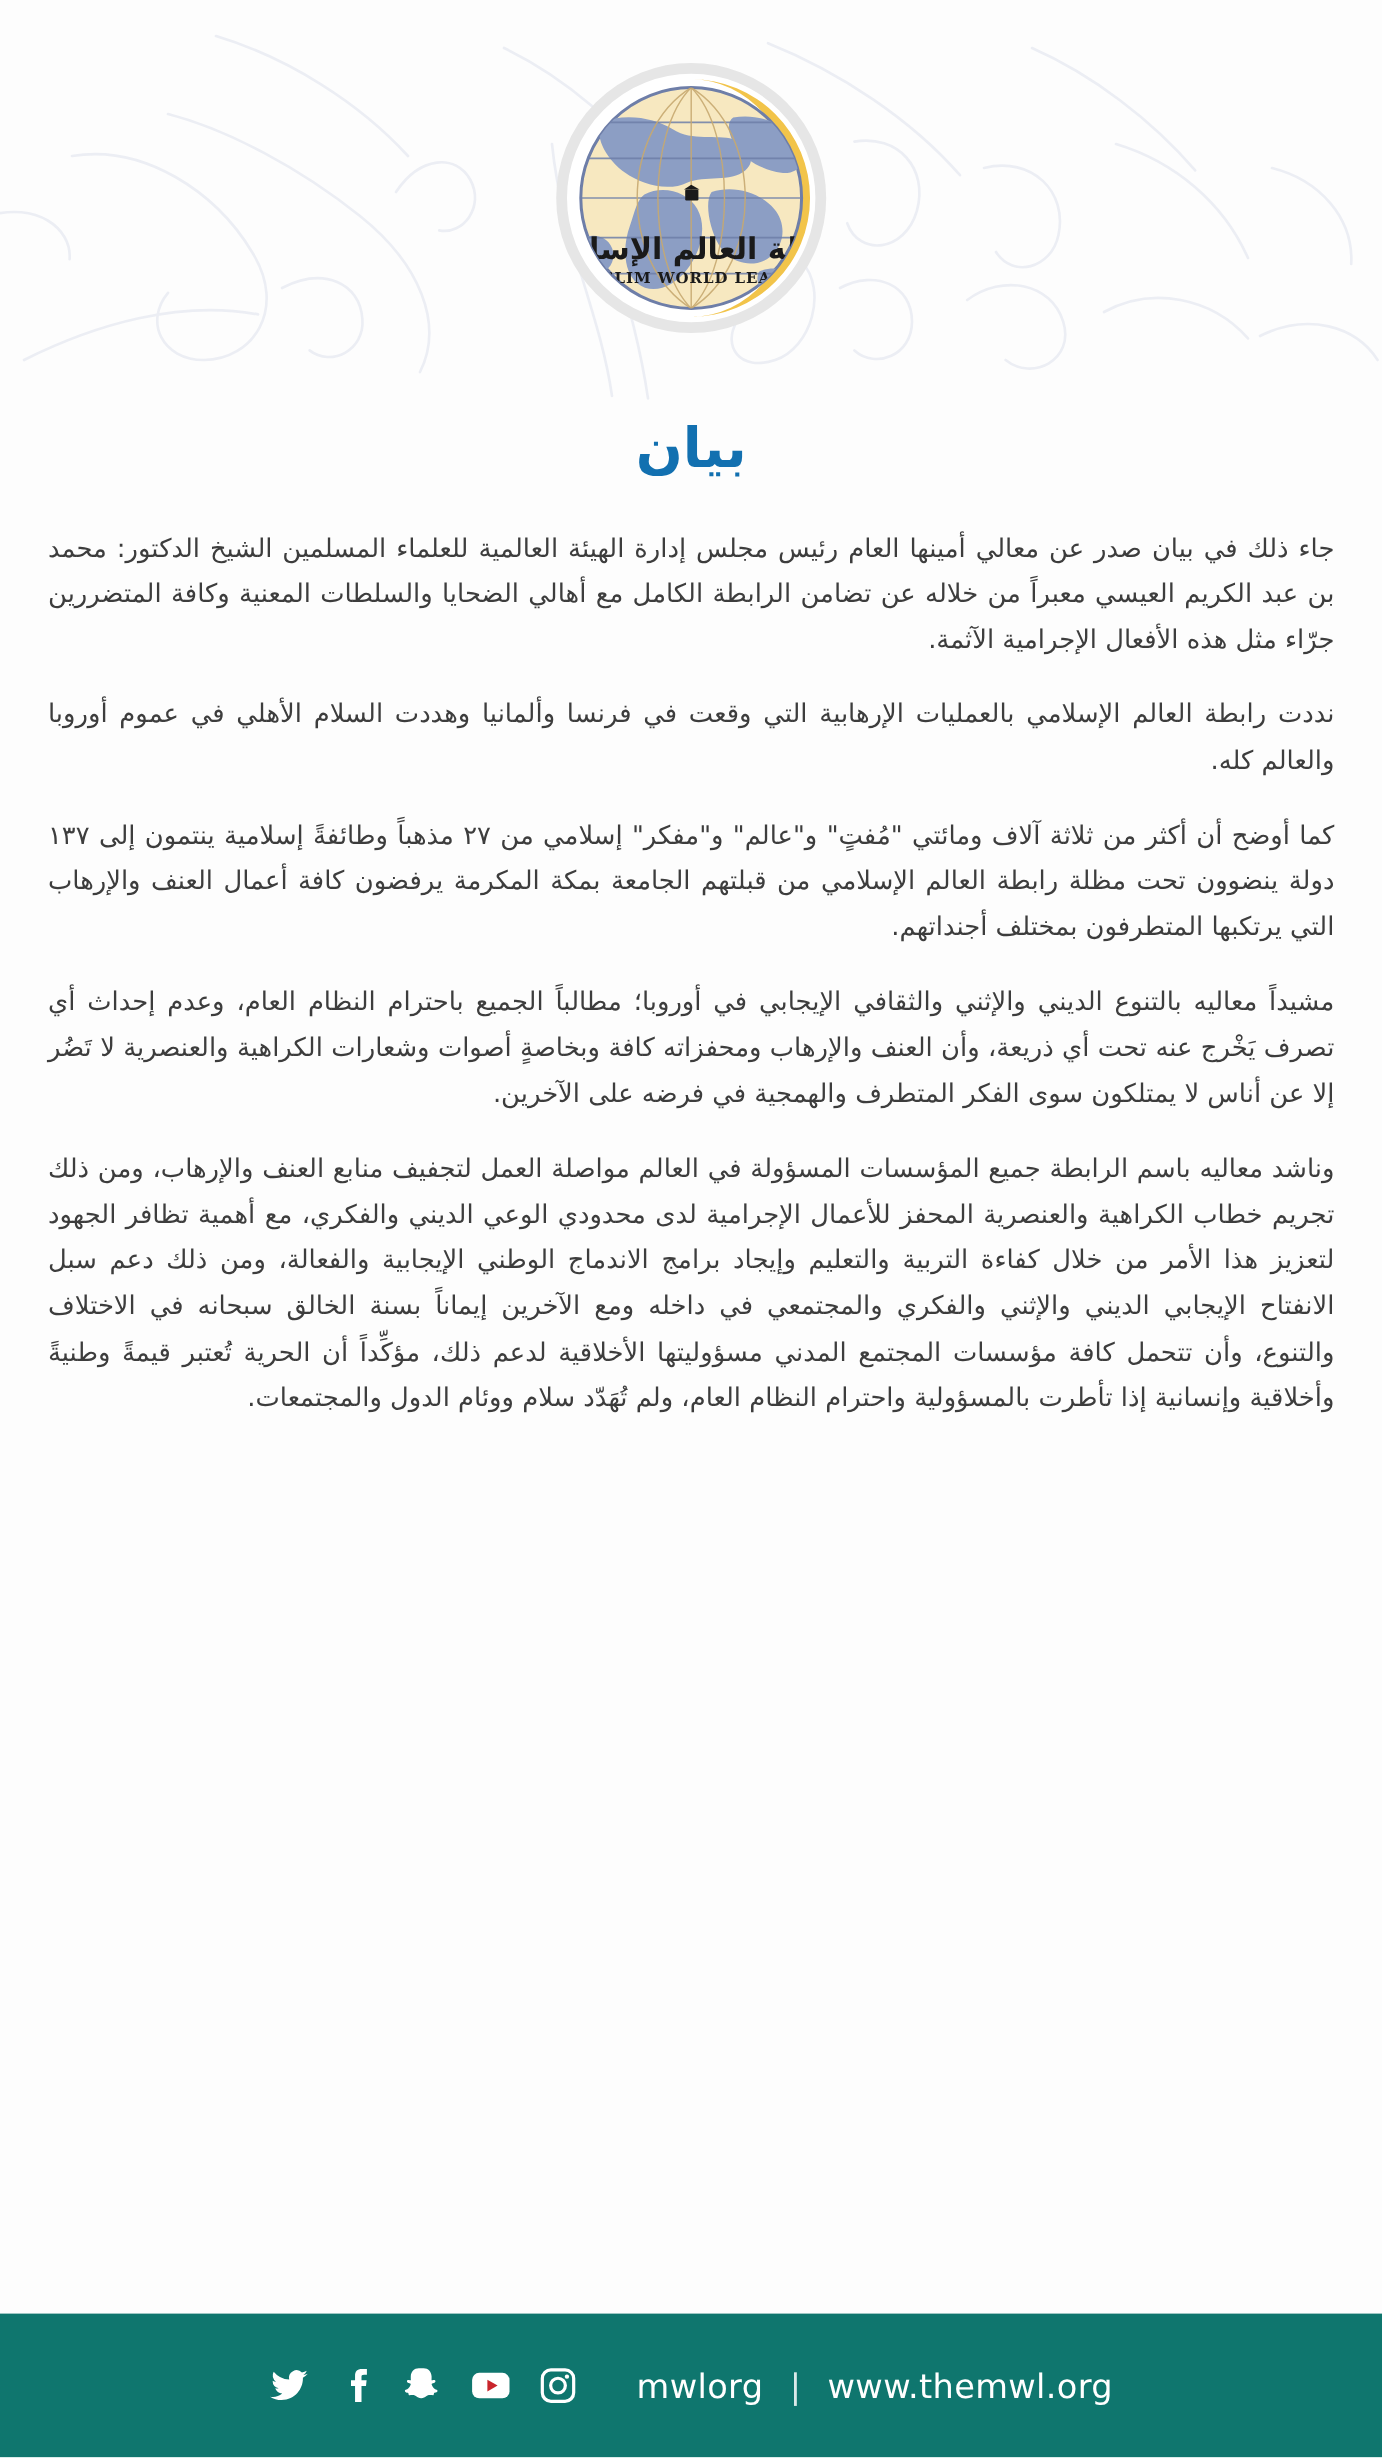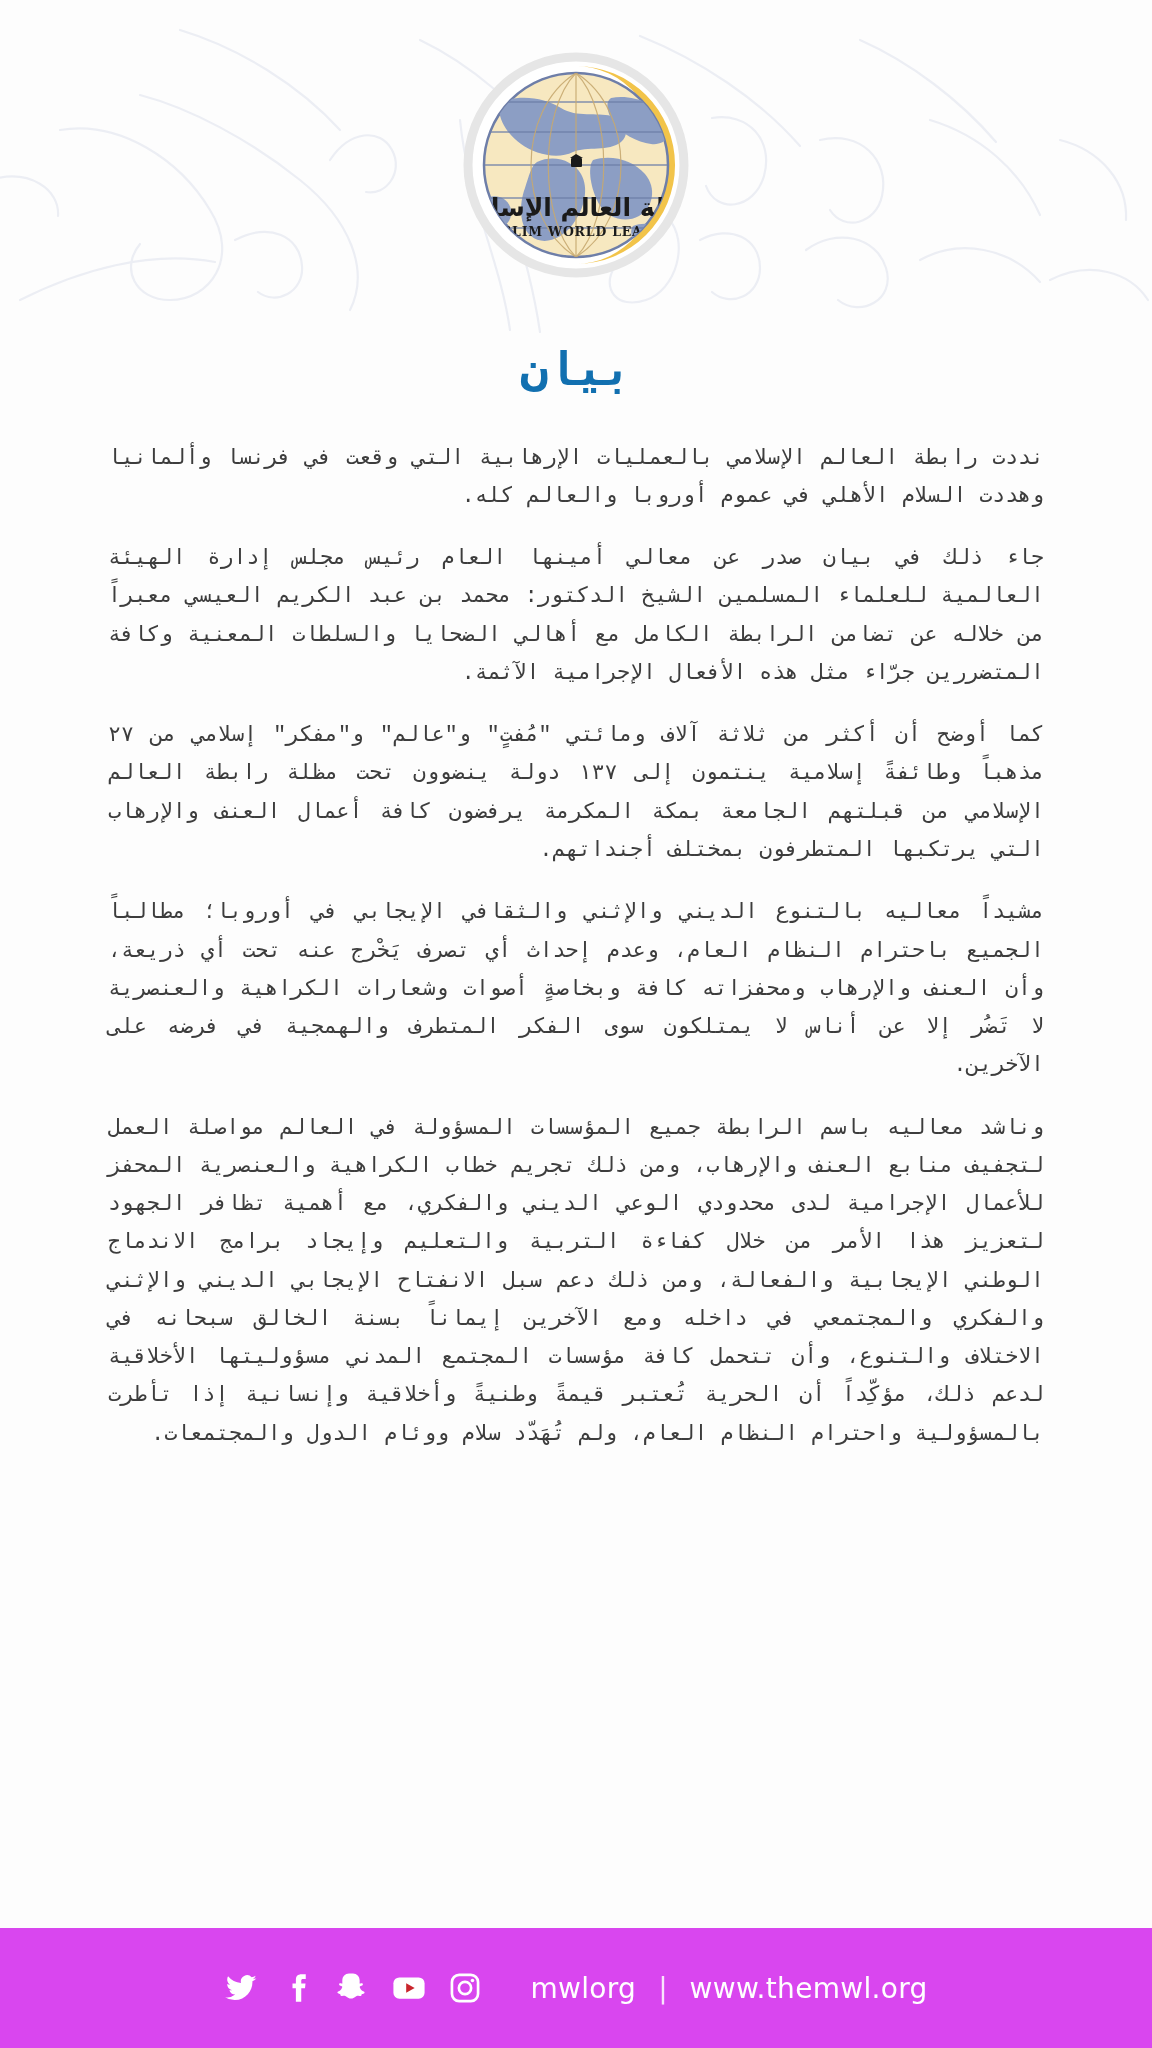--- a/index.html
+++ b/index.html
@@ -55,22 +55,21 @@
     height:230px;
     position:relative;
   }
   .logo-wrap svg { display:block; width:100%; height:100%; }
 
   
   .content {
     position:relative;
     z-index:2;
     flex:1 1 auto;
-    padding:0 108px;
-    font-family:Liberation Mono, monospace;
+    padding:0 40px;
   }
 
   .doc-title {
     text-align:center;
     color:#1270b0;
     font-size:46px;
     font-weight:bold;
     line-height:1.1;
     margin-top:18px;
     margin-bottom:40px;
@@ -91,21 +90,21 @@
     text-align:justify;
     text-justify:inter-word;
   }
   .body-text p:last-child { margin-bottom:16px; }
 
   
   .footer {
     position:relative;
     z-index:2;
     height:120px;
-    background:#d946ef;
+    background:#0f766e;
     display:flex;
     align-items:center;
     justify-content:center;
     gap:0;
     flex-shrink:0;
   }
 
   .footer-inner {
     display:flex;
     align-items:center;
@@ -237,22 +236,22 @@
         </g>
       </svg>
     </div>
   </header>
 
   <main class="content">
 
     <h1 class="doc-title">بيان</h1>
 
     <div class="body-text">
+      <p>جاء ذلك في بيان صدر عن معالي أمينها العام رئيس مجلس إدارة الهيئة العالمية للعلماء المسلمين الشيخ الدكتور: محمد بن عبد الكريم العيسي معبراً من خلاله عن تضامن الرابطة الكامل مع أهالي الضحايا والسلطات المعنية وكافة المتضررين جرّاء مثل هذه الأفعال الإجرامية الآثمة.</p>
       <p>نددت رابطة العالم الإسلامي بالعمليات الإرهابية التي وقعت في فرنسا وألمانيا وهددت السلام الأهلي في عموم أوروبا والعالم كله.</p>
-      <p>جاء ذلك في بيان صدر عن معالي أمينها العام رئيس مجلس إدارة الهيئة العالمية للعلماء المسلمين الشيخ الدكتور: محمد بن عبد الكريم العيسي معبراً من خلاله عن تضامن الرابطة الكامل مع أهالي الضحايا والسلطات المعنية وكافة المتضررين جرّاء مثل هذه الأفعال الإجرامية الآثمة.</p>
       <p>كما أوضح أن أكثر من ثلاثة آلاف ومائتي "مُفتٍ" و"عالم" و"مفكر" إسلامي من ٢٧ مذهباً وطائفةً إسلامية ينتمون إلى ١٣٧ دولة ينضوون تحت مظلة رابطة العالم الإسلامي من قبلتهم الجامعة بمكة المكرمة يرفضون كافة أعمال العنف والإرهاب التي يرتكبها المتطرفون بمختلف أجنداتهم.</p>
       <p>مشيداً معاليه بالتنوع الديني والإثني والثقافي الإيجابي في أوروبا؛ مطالباً الجميع باحترام النظام العام، وعدم إحداث أي تصرف يَخْرج عنه تحت أي ذريعة، وأن العنف والإرهاب ومحفزاته كافة وبخاصةٍ أصوات وشعارات الكراهية والعنصرية لا تَضُر إلا عن أناس لا يمتلكون سوى الفكر المتطرف والهمجية في فرضه على الآخرين.</p>
       <p>وناشد معاليه باسم الرابطة جميع المؤسسات المسؤولة في العالم مواصلة العمل لتجفيف منابع العنف والإرهاب، ومن ذلك تجريم خطاب الكراهية والعنصرية المحفز للأعمال الإجرامية لدى محدودي الوعي الديني والفكري، مع أهمية تظافر الجهود لتعزيز هذا الأمر من خلال كفاءة التربية والتعليم وإيجاد برامج الاندماج الوطني الإيجابية والفعالة، ومن ذلك دعم سبل الانفتاح الإيجابي الديني والإثني والفكري والمجتمعي في داخله ومع الآخرين إيماناً بسنة الخالق سبحانه في الاختلاف والتنوع، وأن تتحمل كافة مؤسسات المجتمع المدني مسؤوليتها الأخلاقية لدعم ذلك، مؤكِّداً أن الحرية تُعتبر قيمةً وطنيةً وأخلاقية وإنسانية إذا تأطرت بالمسؤولية واحترام النظام العام، ولم تُهَدّد سلام ووئام الدول والمجتمعات.</p>
     </div>
 
   </main>
 
   <footer class="footer">
     <div class="footer-inner">
 

